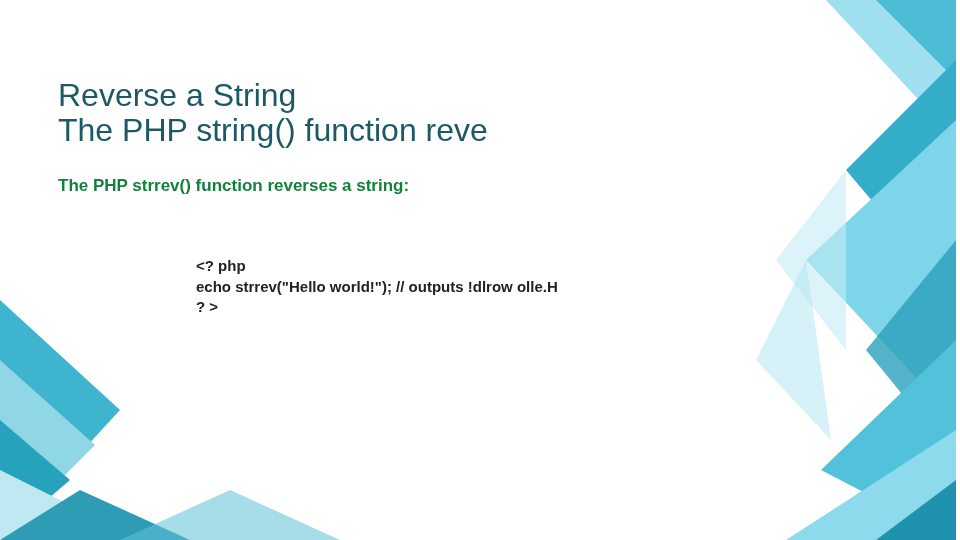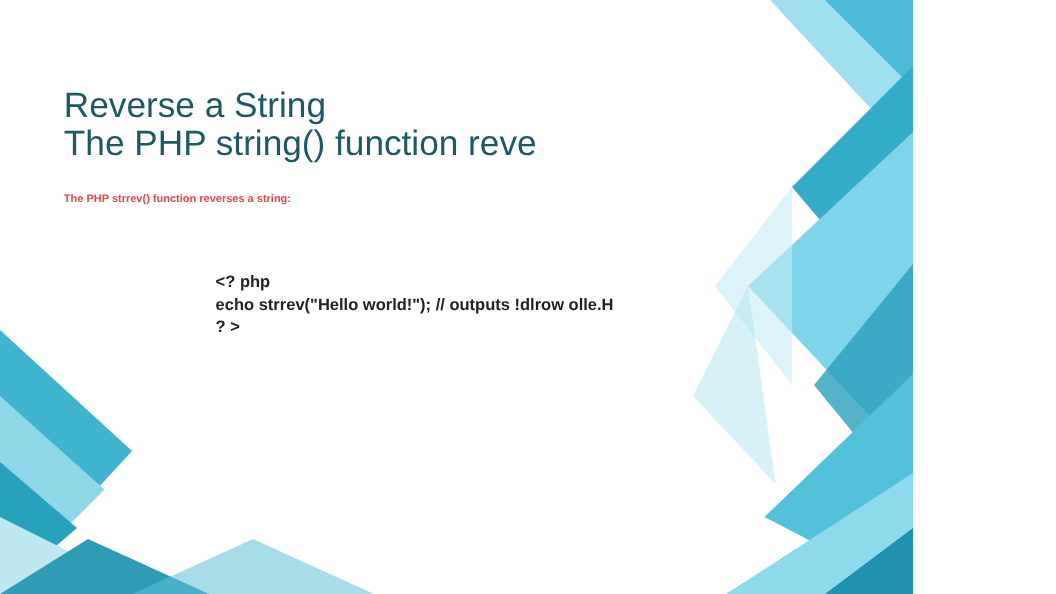--- a/index.html
+++ b/index.html
@@ -4,40 +4,40 @@
 <style>
   * { margin: 0; padding: 0; box-sizing: border-box; }
   html, body { width: 960px; height: 540px; overflow: hidden; }
   body {
     background: #ffffff;
     font-family: "Trebuchet MS", "Segoe UI", Tahoma, sans-serif;
     position: relative;
   }
   .slide {
     position: relative;
-    width: 830px;
+    width: 956px;
     height: 540px;
   }
   .content {
     position: absolute;
     top: 78px;
     left: 58px;
     right: 170px;
   }
   .title {
     font-size: 32px;
     line-height: 1.1;
     font-weight: 400;
     color: #1d5867;
     margin-bottom: 28px;
   }
   .subtitle {
-    font-size: 10px;
+    font-size: 17px;
     font-weight: 600;
-    color: #ef4444;
+    color: #15803d;
     margin-bottom: 60px;
   }
   .code {
     margin-left: 138px;
     font-size: 15px;
     font-weight: 600;
     color: #222;
     line-height: 1.35;
     white-space: pre;
     font-family: "Trebuchet MS", "Segoe UI", Tahoma, sans-serif;

